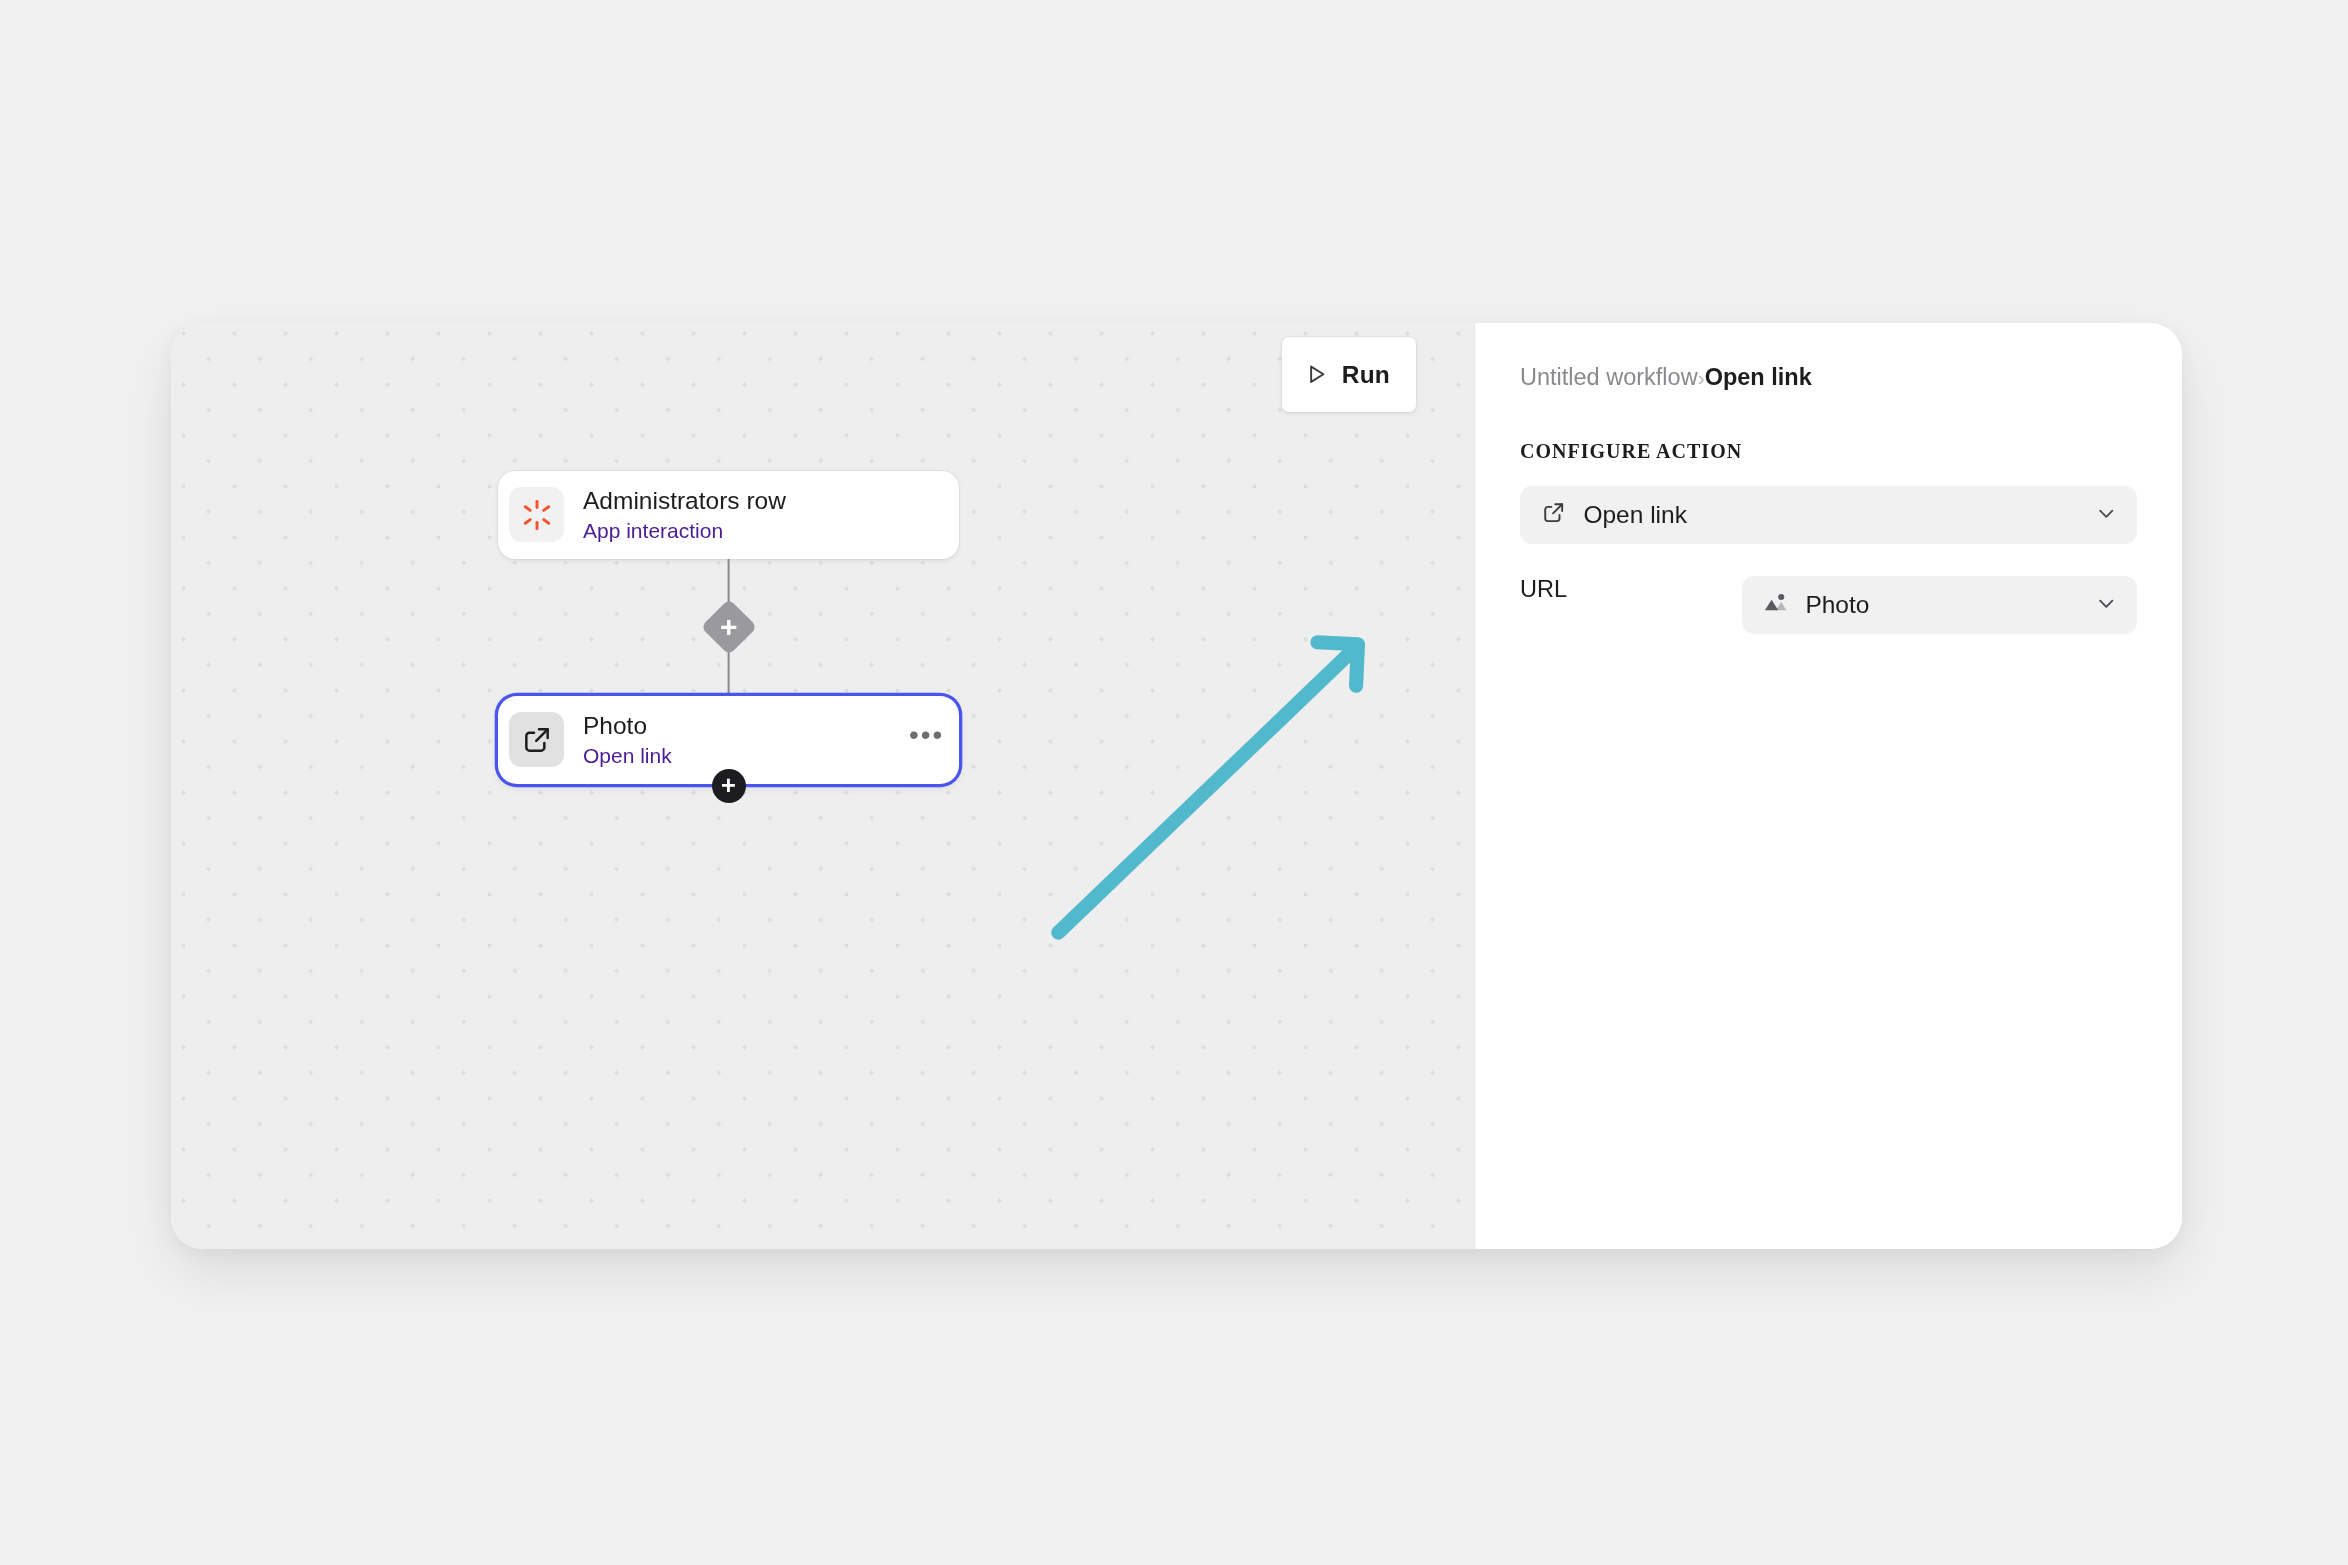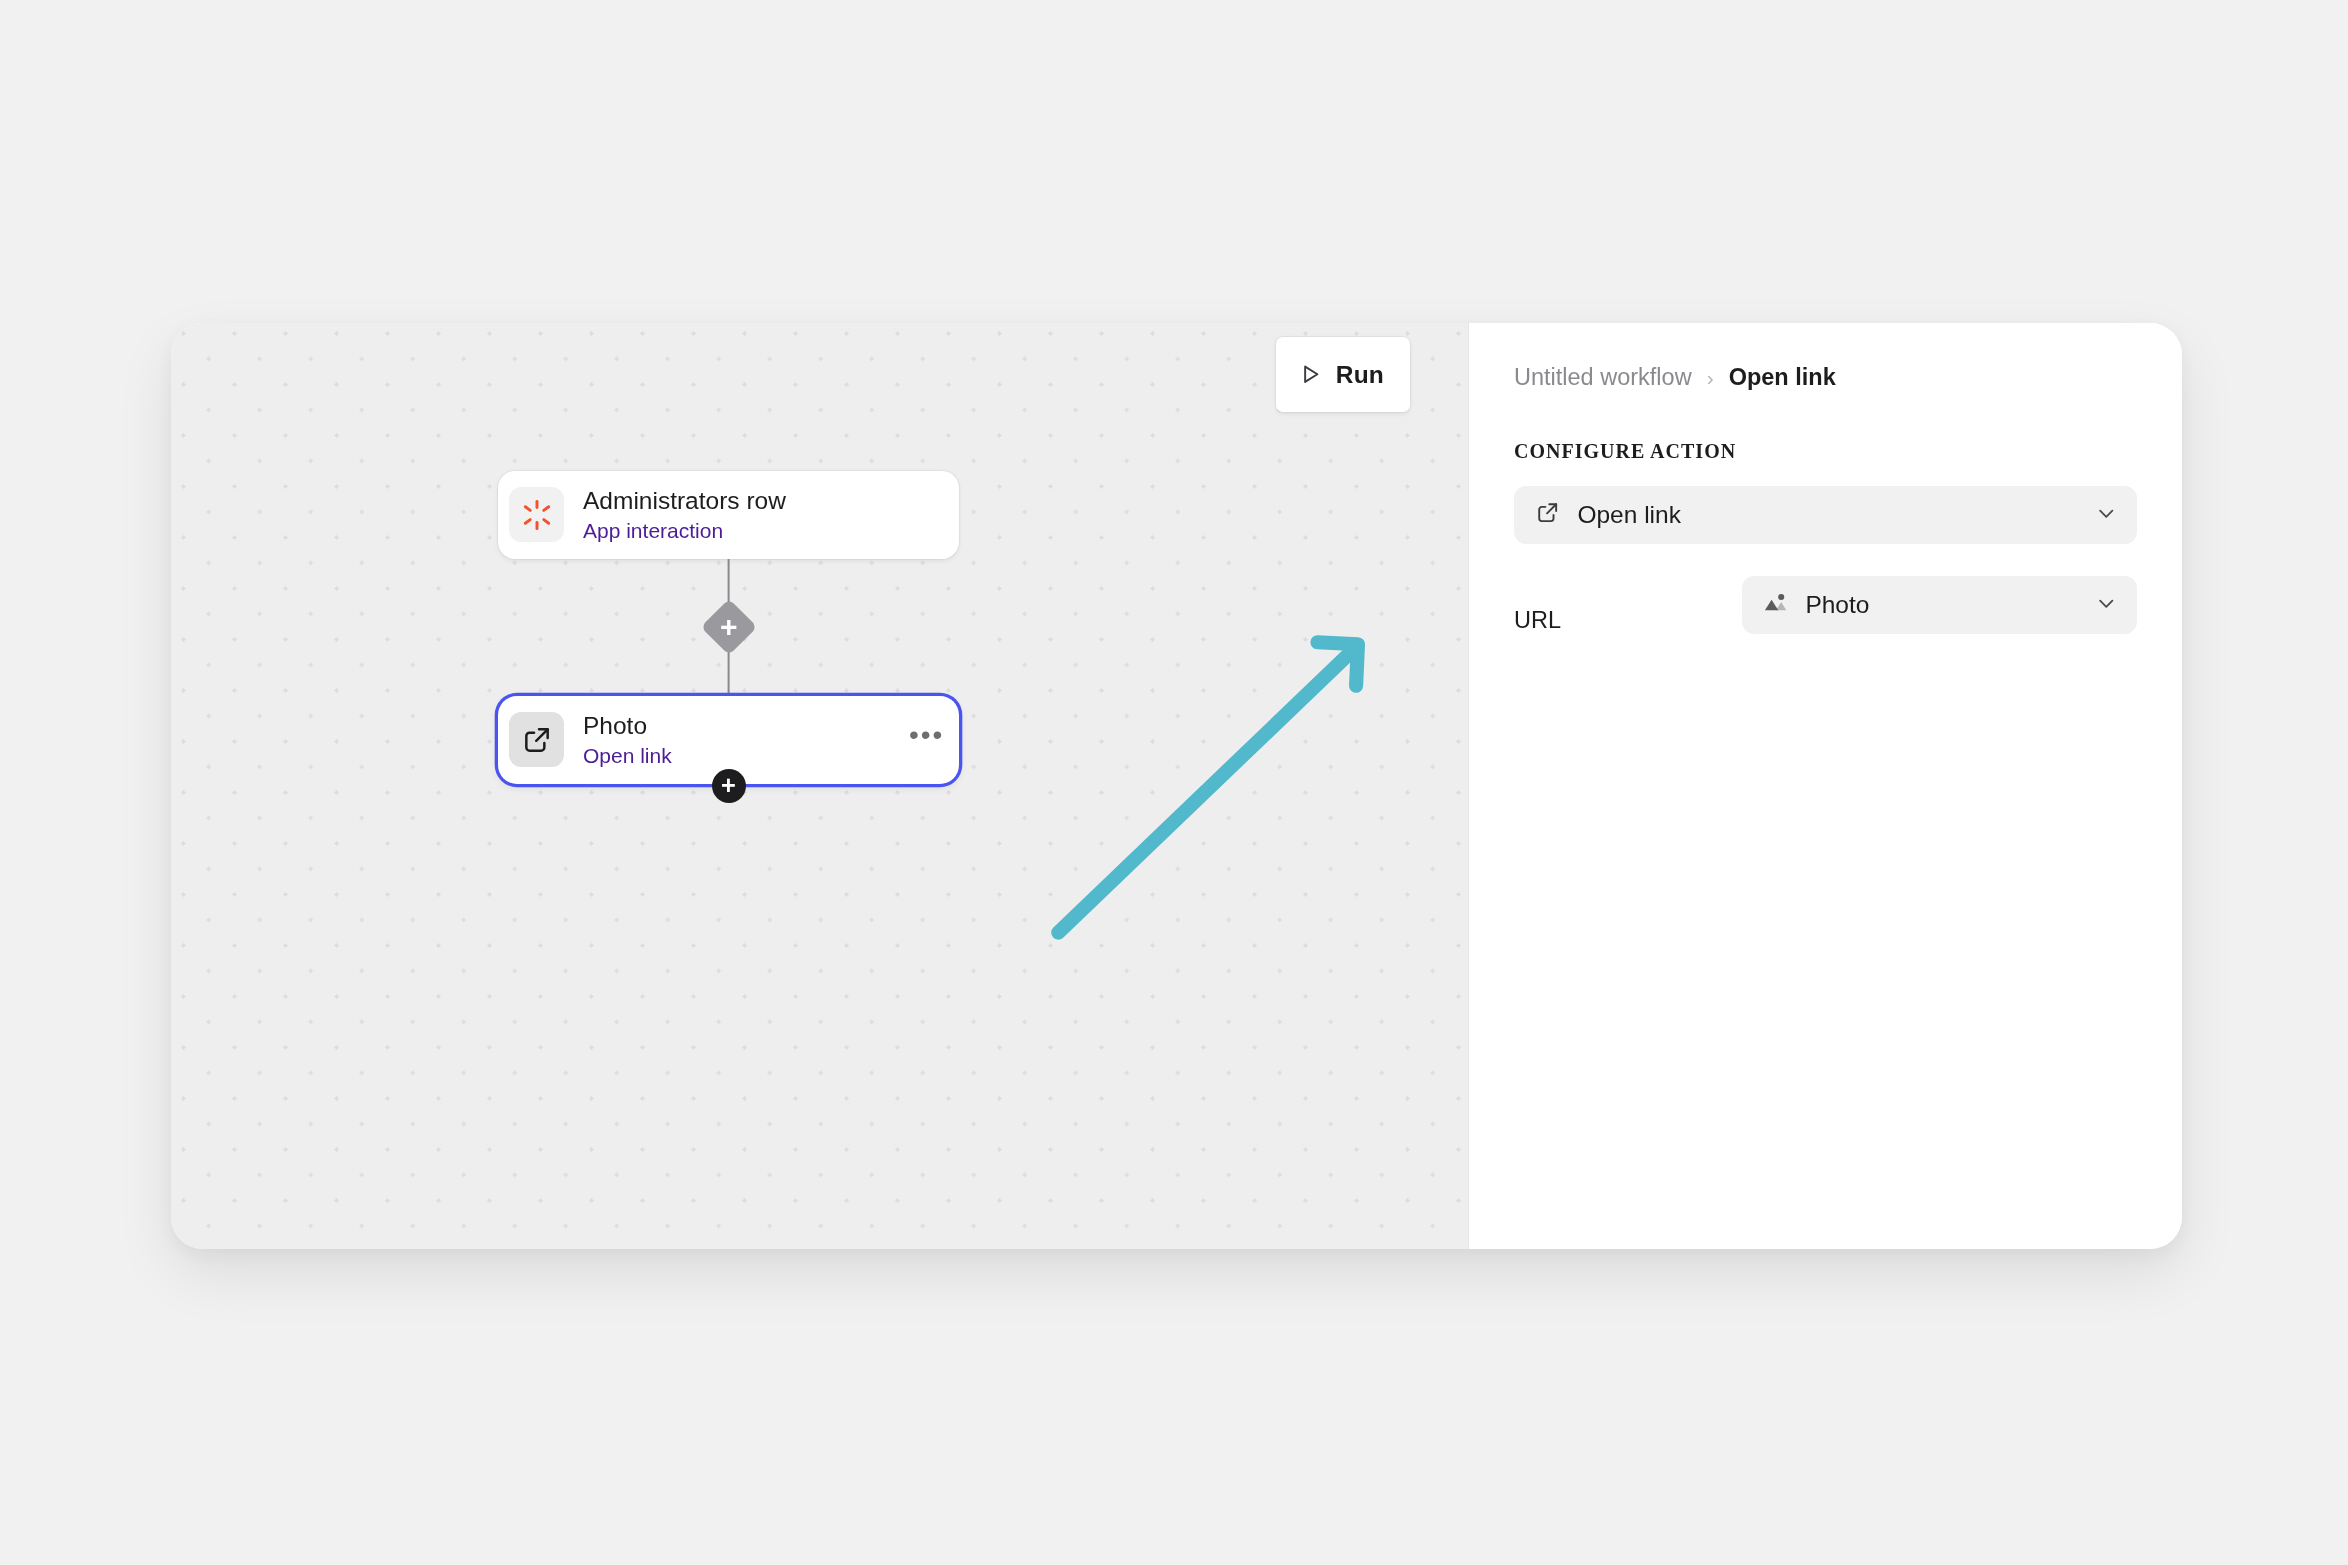--- a/index.html
+++ b/index.html
@@ -194,21 +194,20 @@
     flex: 1 1 auto;
     height: 100%;
     background: #ffffff;
     border-left: 0.9px solid #e7e7e7;
     padding: 41px 45px 0 45px;
   }
 
   #breadcrumb {
     display: flex;
     align-items: center;
-    gap: 15px;
     font-size: 23.5px;
     margin-bottom: 49px;
   }
   #breadcrumb .crumb-root { color: #8a8a8e; cursor: pointer; }
   #breadcrumb .crumb-sep  { color: #b6b6ba; font-size: 21px; }
   #breadcrumb .crumb-current { color: #1d1d1f; font-weight: bold; }
 
   #section-label {
     font-size: 20px;
     font-weight: bold;
@@ -234,23 +233,23 @@
   .select-pill .pill-text {
     font-size: 24.5px;
     color: #1d1d1f;
     flex: 1 1 auto;
     text-align: left;
     white-space: nowrap;
   }
 
   #field-row-url {
     display: flex;
-    align-items: flex-end;
+    align-items: flex-start;
     margin-top: 32px;
-    gap: 13px;
+    gap: 7px;
   }
   #field-row-url .field-label {
     font-size: 23.5px;
     color: #1d1d1f;
     width: 215px;
     flex: 0 0 auto;
   }
   #field-row-url .select-pill { width: 395px; }
 
   

